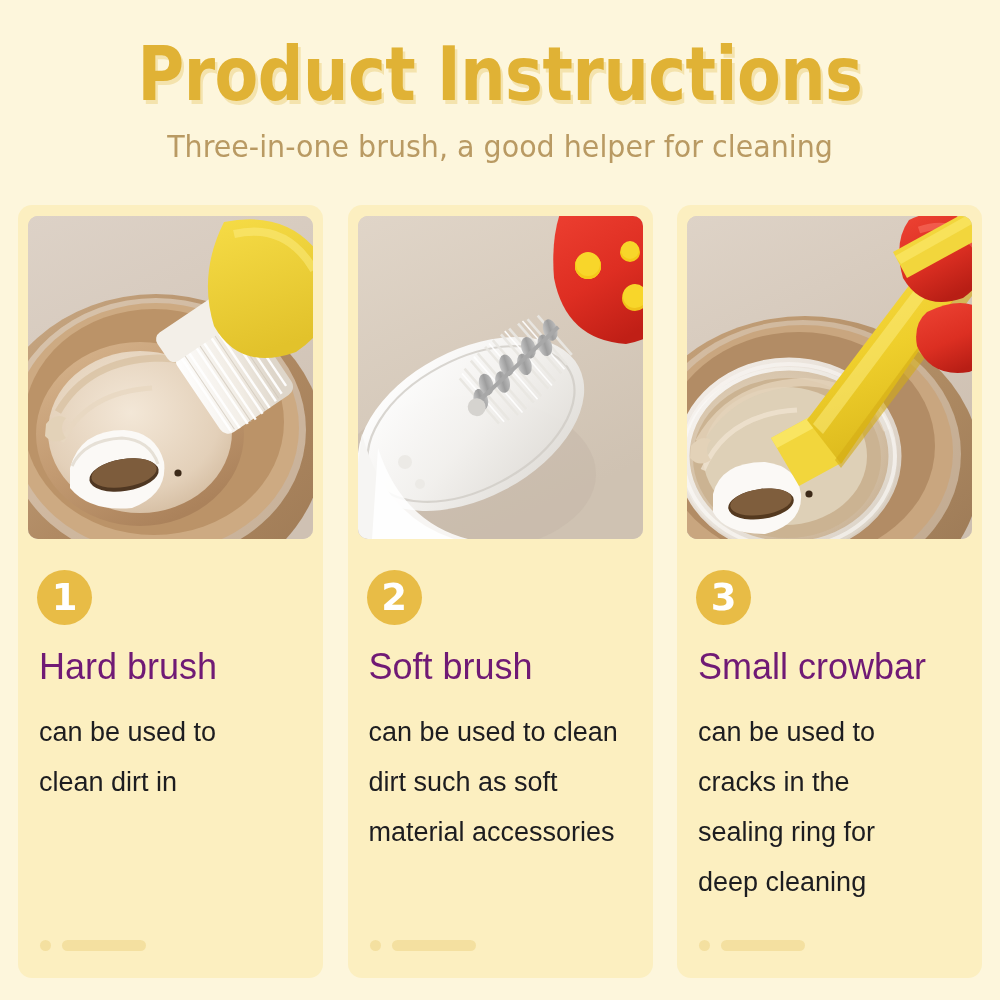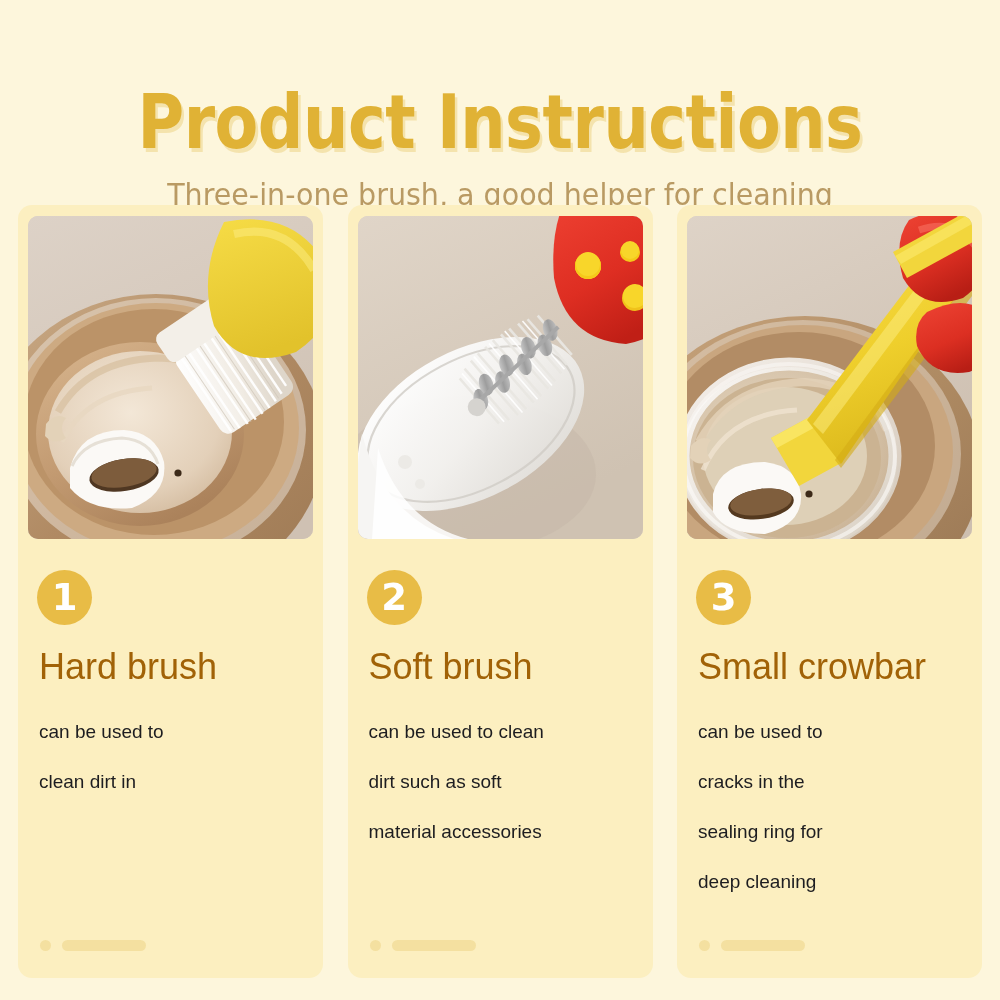--- a/index.html
+++ b/index.html
@@ -15,21 +15,20 @@
     background: #fdf6dc;
     font-family: "Liberation Sans", sans-serif;
     position: relative;
   }
 
   
   .header {
     width: 1000px;
     padding-top: 34px;
     text-align: center;
-    margin-top: 48px;
   }
 
   .page-title {
     font-family: "DejaVu Sans", sans-serif;
     font-size: 74px;
     line-height: 80px;
     font-weight: 700;
     letter-spacing: -0.5px;
     color: #e0b235;
     text-shadow: 3px 4px 0 rgba(224,178,53,0.28);
@@ -103,30 +102,30 @@
 
   
   .heading {
     position: absolute;
     left: 21px;
     top: 441px;
     width: 272px;
     font-size: 36px;
     line-height: 42px;
     font-weight: 400;
-    color: #a16207;
+    color: #701a75;
     white-space: nowrap;
   }
 
   .body-text {
     position: absolute;
     left: 21px;
     top: 502px;
     width: 275px;
-    font-size: 19px;
+    font-size: 27px;
     line-height: 50px;
     font-weight: 400;
     color: #1d1d20;
   }
 
   .body-text .line { display: block; white-space: nowrap; }
 
   
   .card-footer {
     position: absolute;

